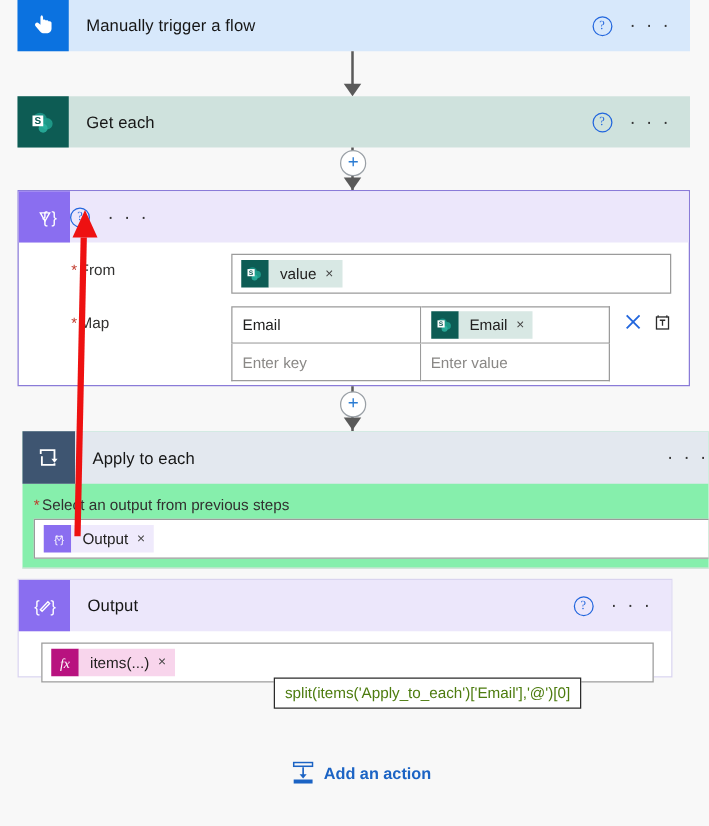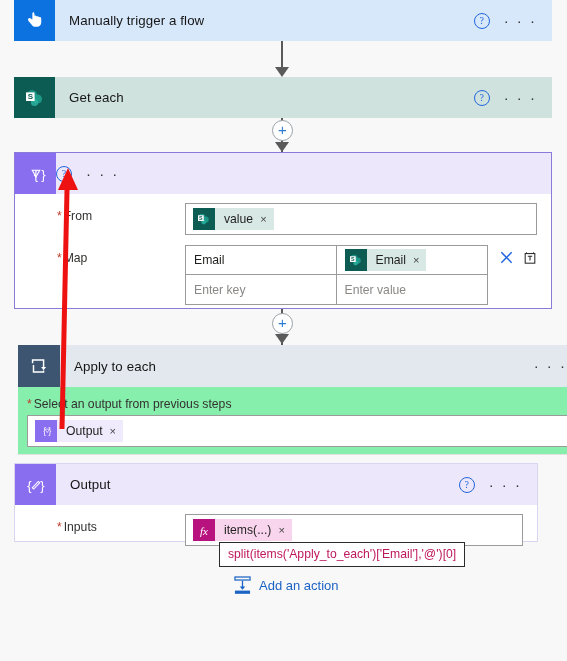--- a/index.html
+++ b/index.html
@@ -183,29 +183,29 @@
   #compose-card .card-icon { background:#8a6ef0; }
 
   
   #tooltip {
     position:absolute;
     left:219px; top:542px;
     background:#fff;
     border:1px solid #2b2b2b;
     padding:4px 8px 5px 8px;
     font-size:12.2px;
-    color:#be185d;
+    color:#4d7c0f;
     white-space:nowrap;
   }
 
   
   #add-action {
     position:absolute;
-    left:234px; top:576px;
-    display:flex; align-items:center; gap:8px;
+    left:234px; top:609px;
+    display:flex; align-items:center; gap:8px;font-weight:bold;
   }
   #add-action .aa-label {
     color:#1b63c4; font-size:13px;
   }
 
   
   .conn { position:absolute; }
   .conn-line { position:absolute; width:2px; background:#5a5a5a; }
   .arrowhead {
     position:absolute;
@@ -436,23 +436,20 @@
         </svg>
       </div>
       <div class="card-title">Output</div>
       <div class="hdr-actions">
         <div class="help-icon">?</div>
         <div class="ellipsis">· · ·</div>
       </div>
     </div>
     <div class="body-rows">
       <div class="frow">
-        <div class="flabel">
-          <span class="req">*</span><span>Inputs</span>
-        </div>
         <div class="fieldbox">
           <span class="chip fx">
             <span class="chip-ico">
               <svg width="22" height="22" viewBox="0 0 22 22">
                 <text x="11" y="15.5" font-size="11" font-style="italic" fill="#ffffff" text-anchor="middle" font-family="Liberation Serif, serif">fx</text>
               </svg>
             </span>
             <span class="chip-body">
               <span>items(...)</span>
               <span class="chip-x">×</span>

